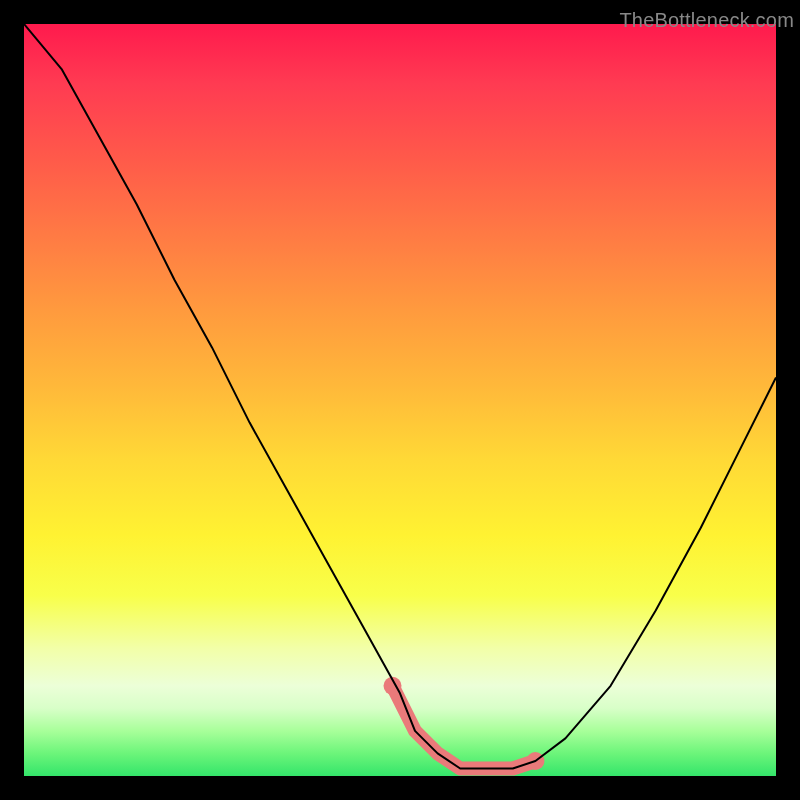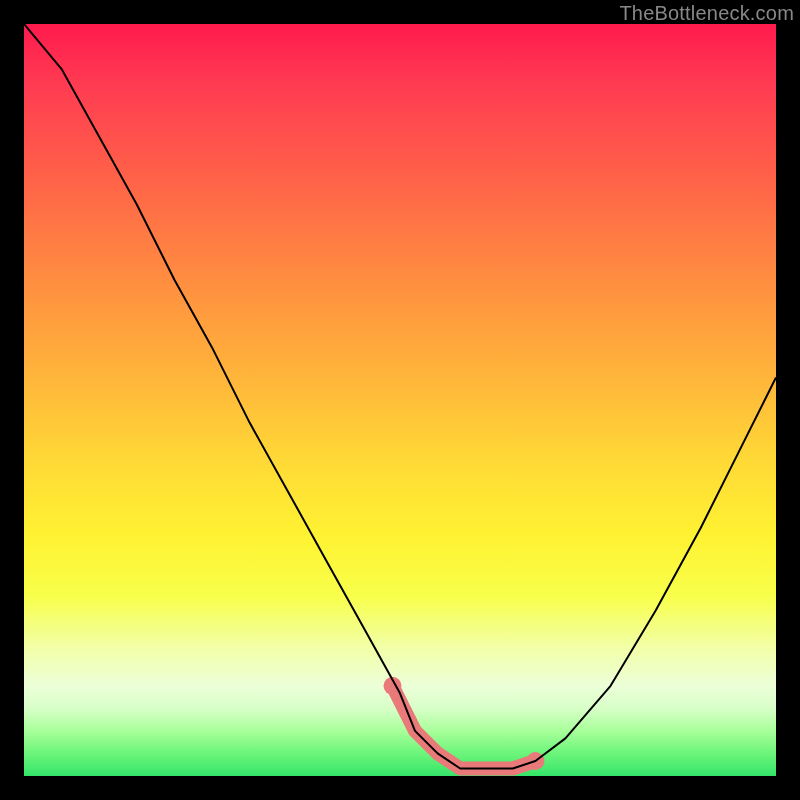--- a/index.html
+++ b/index.html
@@ -35,21 +35,21 @@
       #f8ff4a 76%,
       #f2ffa8 83%,
       #ecffd8 88%,
       #d8ffc8 91%,
       #a8ff9a 94%,
       #6cf57a 97%,
       #34e56a 100%);
   }
   .watermark {
     position: absolute;
-    top: 2px;
+    top: 9px;
     right: 6px;
     color: #888;
     font-size: 20px;
     font-weight: 500;
     letter-spacing: 0.2px;
     user-select: none;
   }
   svg.curve {
     position: absolute;
     left: 24px;

